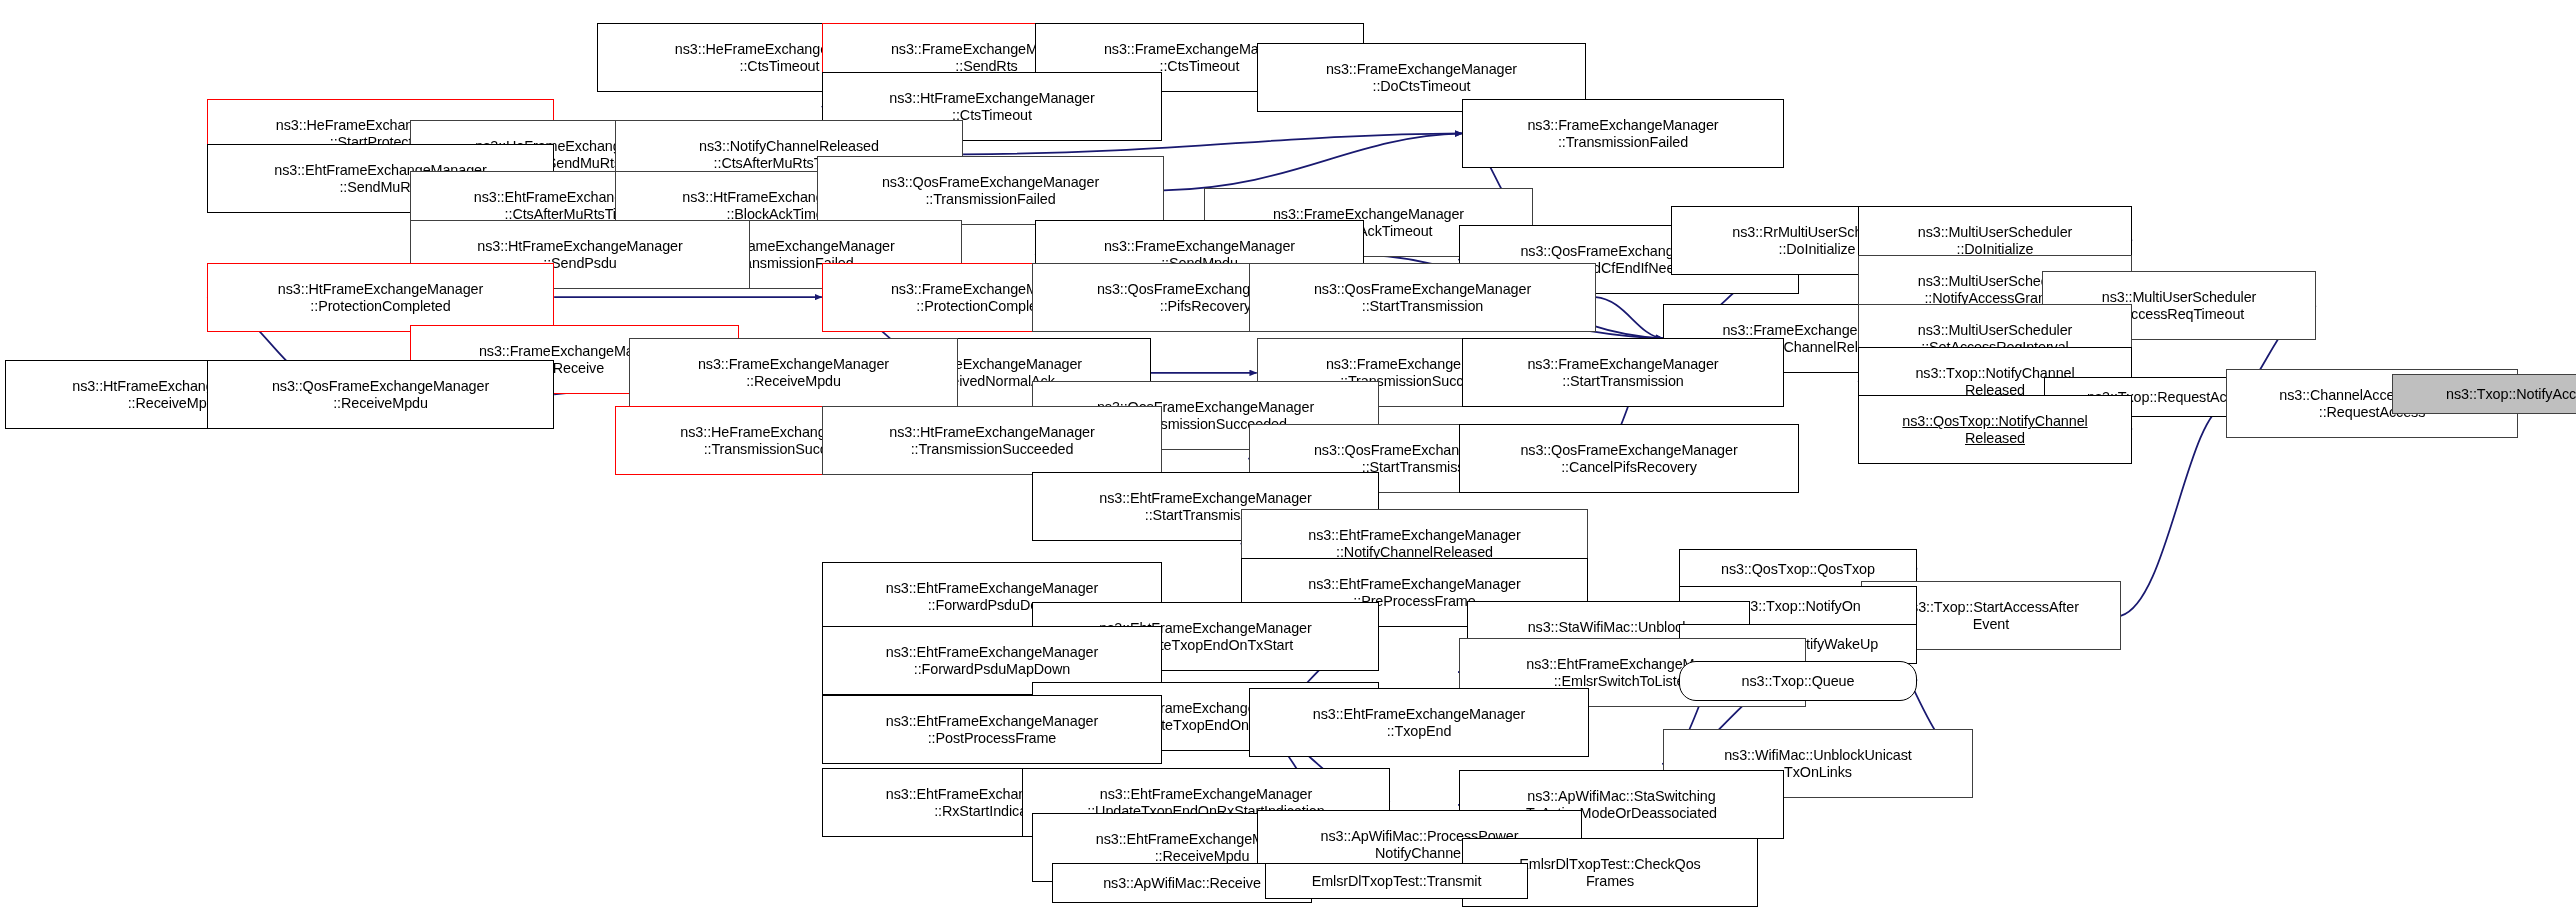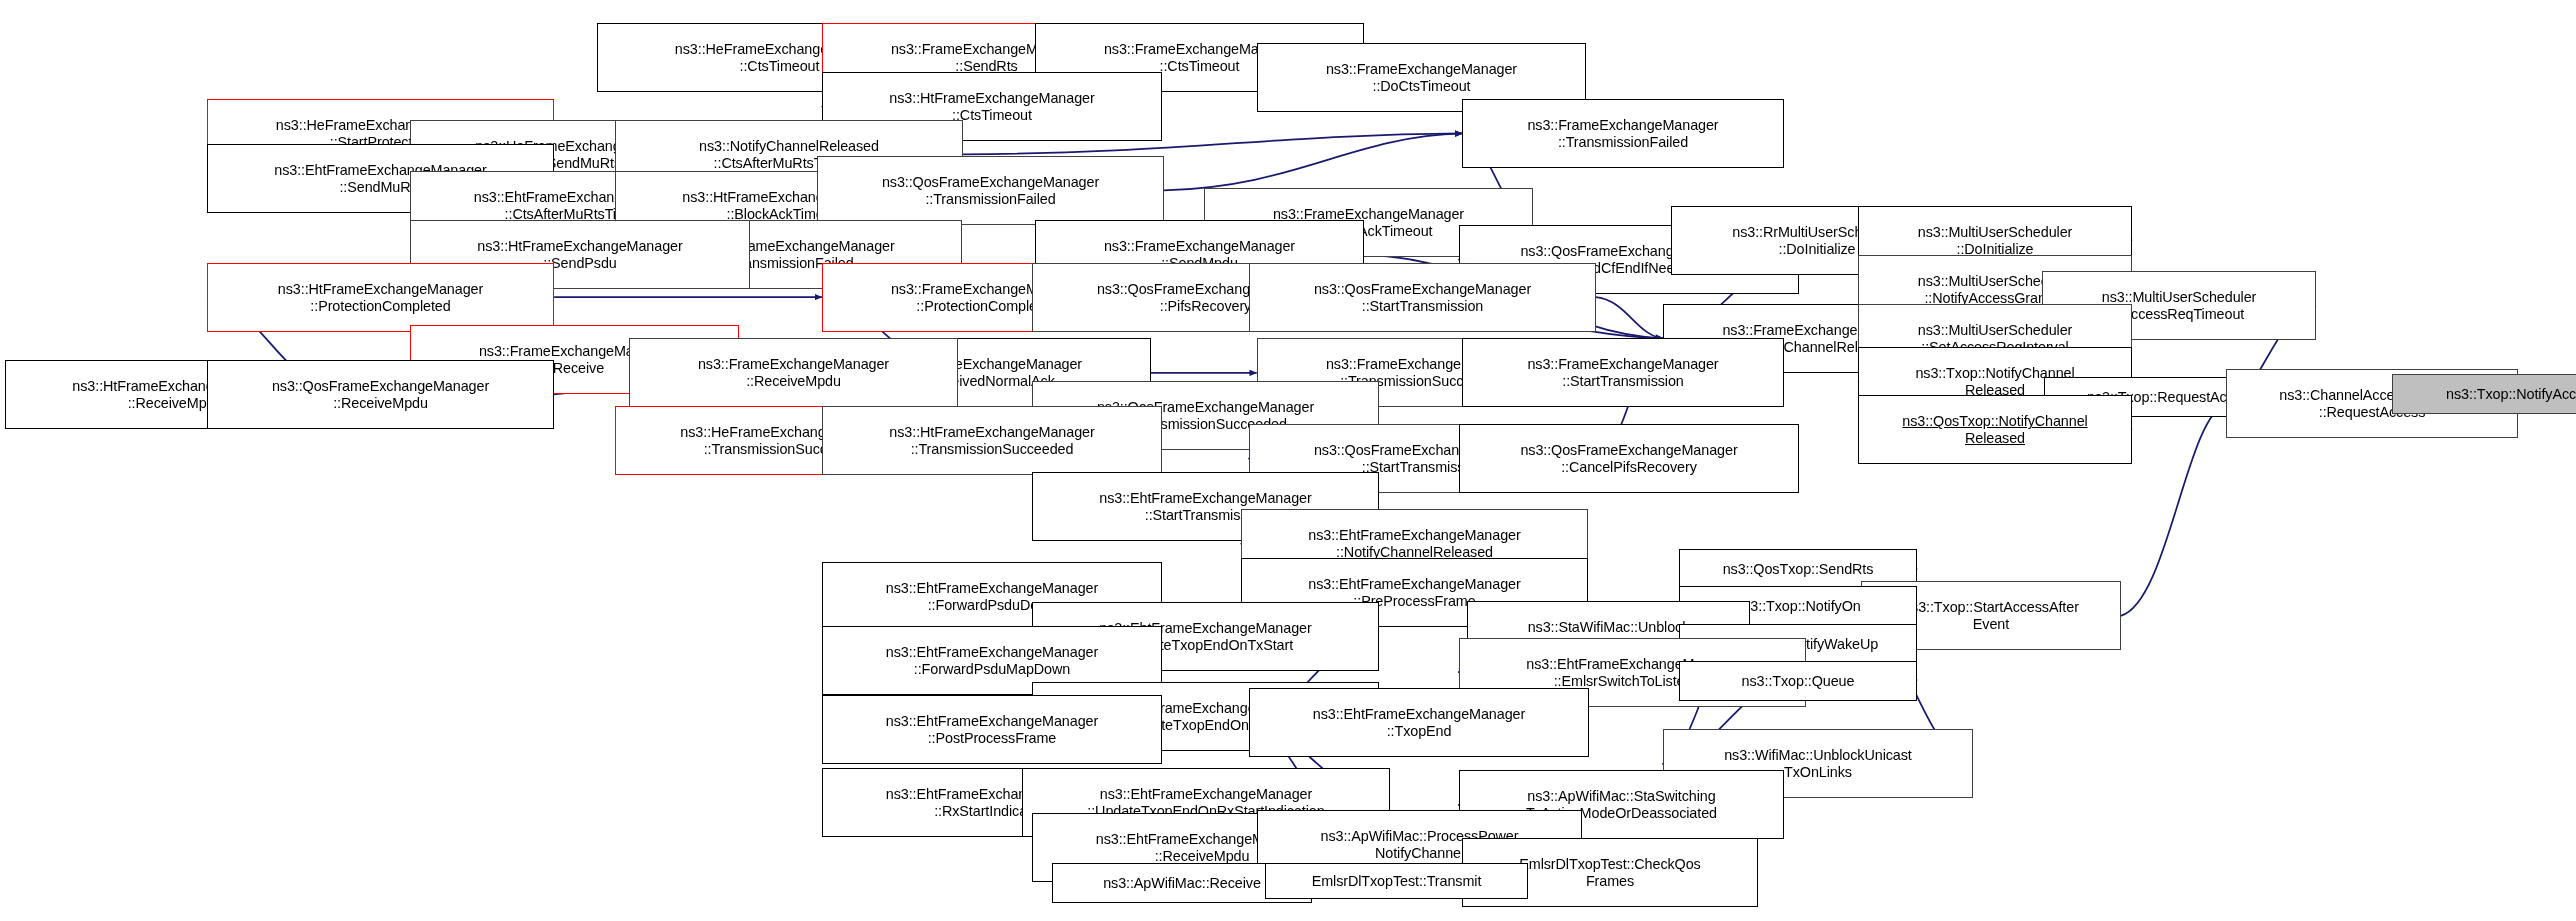--- a/index.html
+++ b/index.html
@@ -232,38 +232,38 @@
     <div class="node thick" style="left: 822px; top: 406px; width: 340px; height: 69px;"><span class="node-label">ns3::HtFrameExchangeManager
 ::TransmissionSucceeded</span></div>
     <div class="node thick" style="left: 1249px; top: 424px; width: 347px; height: 69px;"><span class="node-label">ns3::QosFrameExchangeManager
 ::StartTransmission</span></div>
     <div class="node" style="left: 1459px; top: 424px; width: 340px; height: 69px;"><span class="node-label">ns3::QosFrameExchangeManager
 ::CancelPifsRecovery</span></div>
     <div class="node" style="left: 1032px; top: 472px; width: 347px; height: 69px;"><span class="node-label">ns3::EhtFrameExchangeManager
 ::StartTransmission</span></div>
     <div class="node thick" style="left: 1241px; top: 509px; width: 347px; height: 69px;"><span class="node-label">ns3::EhtFrameExchangeManager
 ::NotifyChannelReleased</span></div>
-    <div class="node" style="left: 1679px; top: 549px; width: 238px; height: 40px;"><span class="node-label">ns3::QosTxop::SendRts</span></div>
+    <div class="node" style="left: 1679px; top: 549px; width: 238px; height: 40px;"><span class="node-label">ns3::QosTxop::QosTxop</span></div>
     <div class="node thick" style="left: 1861px; top: 581px; width: 260px; height: 69px;"><span class="node-label">ns3::Txop::StartAccessAfter
 Event</span></div>
     <div class="node" style="left: 822px; top: 562px; width: 340px; height: 69px;"><span class="node-label">ns3::EhtFrameExchangeManager
 ::ForwardPsduDown</span></div>
     <div class="node" style="left: 1241px; top: 558px; width: 347px; height: 69px;"><span class="node-label">ns3::EhtFrameExchangeManager
 ::PreProcessFrame</span></div>
     <div class="node" style="left: 1679px; top: 586px; width: 238px; height: 40px;"><span class="node-label">ns3::Txop::NotifyOn</span></div>
     <div class="node" style="left: 1467px; top: 601px; width: 283px; height: 69px;"><span class="node-label">ns3::StaWifiMac::Unblock
 TxOnLink</span></div>
     <div class="node" style="left: 1032px; top: 602px; width: 347px; height: 69px;"><span class="node-label">ns3::EhtFrameExchangeManager
 ::UpdateTxopEndOnTxStart</span></div>
     <div class="node" style="left: 1679px; top: 624px; width: 238px; height: 40px;"><span class="node-label">ns3::Txop::NotifyWakeUp</span></div>
     <div class="node" style="left: 822px; top: 626px; width: 340px; height: 69px;"><span class="node-label">ns3::EhtFrameExchangeManager
 ::ForwardPsduMapDown</span></div>
     <div class="node thick" style="left: 1459px; top: 638px; width: 347px; height: 69px;"><span class="node-label">ns3::EhtFrameExchangeManager
 ::EmlsrSwitchToListening</span></div>
-    <div class="node" style="left: 1679px; top: 661px; width: 238px; height: 40px;"><span class="node-label">ns3::Txop::Queue</span></div>
+    <div class="node" style="left: 1679px; top: 661px; width: 238px; height: 40px; border-radius: 17px;"><span class="node-label">ns3::Txop::Queue</span></div>
     <div class="node" style="left: 1032px; top: 682px; width: 347px; height: 69px;"><span class="node-label">ns3::EhtFrameExchangeManager
 ::UpdateTxopEndOnRxEnd</span></div>
     <div class="node" style="left: 1249px; top: 688px; width: 340px; height: 69px;"><span class="node-label">ns3::EhtFrameExchangeManager
 ::TxopEnd</span></div>
     <div class="node" style="left: 822px; top: 695px; width: 340px; height: 69px;"><span class="node-label">ns3::EhtFrameExchangeManager
 ::PostProcessFrame</span></div>
     <div class="node thick" style="left: 1663px; top: 729px; width: 310px; height: 69px;"><span class="node-label">ns3::WifiMac::UnblockUnicast
 TxOnLinks</span></div>
     <div class="node" style="left: 822px; top: 768px; width: 340px; height: 69px;"><span class="node-label">ns3::EhtFrameExchangeManager
 ::RxStartIndication</span></div>

